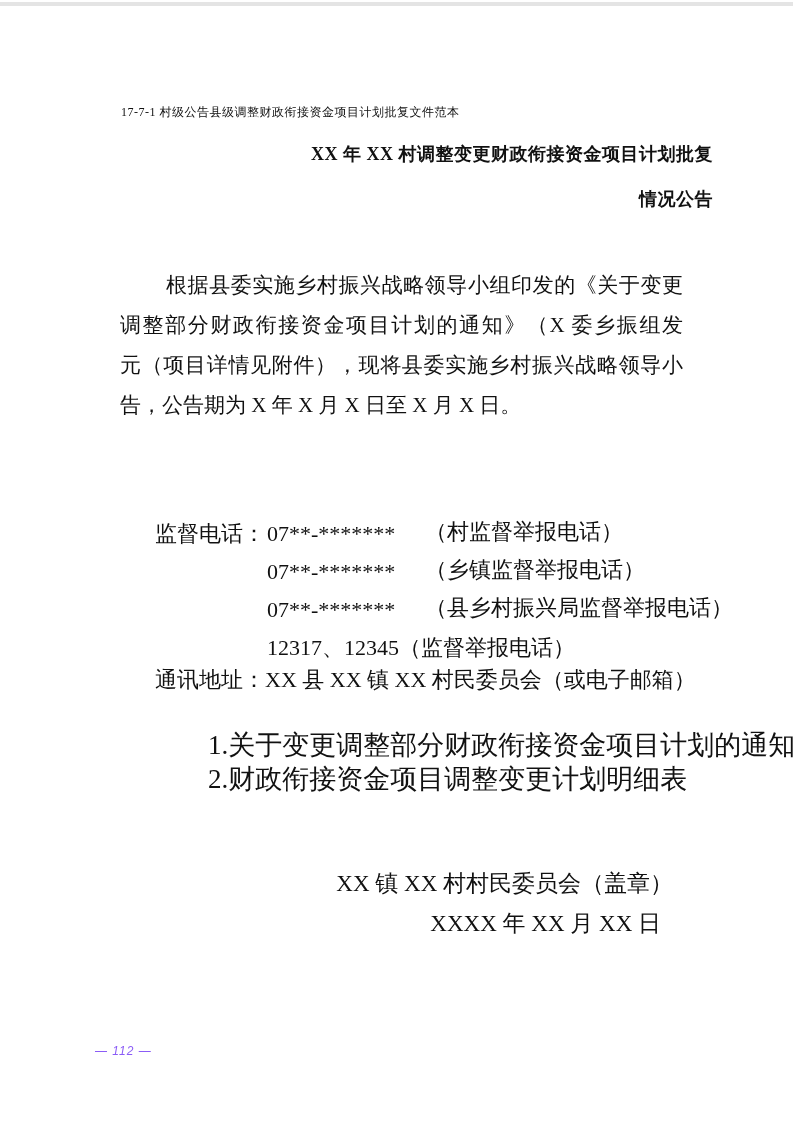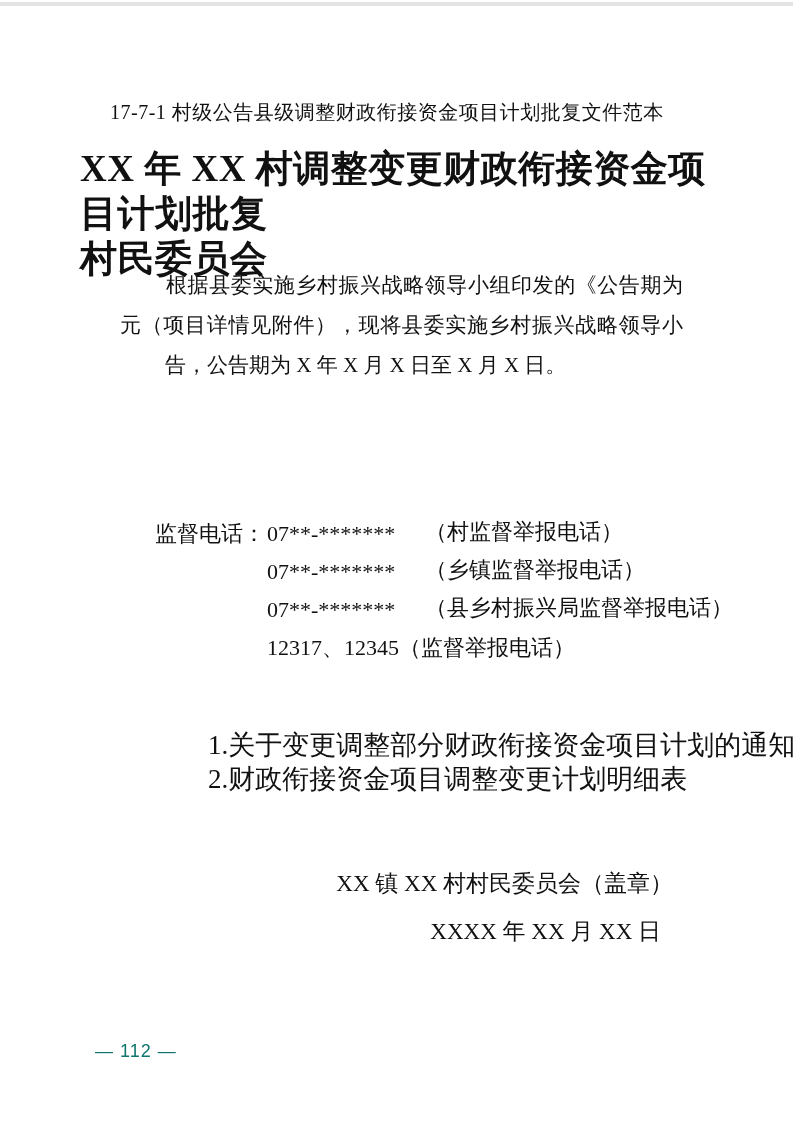--- a/index.html
+++ b/index.html
@@ -10,42 +10,42 @@
     background: #ffffff;
     font-family: "Liberation Serif", "DejaVu Serif", serif;
     color: #111111;
     overflow: hidden;
   }
   .top-edge {
     position: absolute; top: 2px; left: 0; right: 0; height: 4px;
     background: #e4e4e4;
   }
   .doc-label {
-    position: absolute; top: 98px; left: 110px; right: 100px;
-    font-size: 20px; line-height: 28px;
+    position: absolute; top: 98px; left: 121px; right: 100px;
+    font-size: 12px; line-height: 28px;
     letter-spacing: 0.5px;
     white-space: nowrap;
   }
   .doc-title {
-    position: absolute; top: 146px; left: 80px; right: 80px;
-    text-align: left; font-weight: bold;
-    font-size: 37px; line-height: 45px;
+    position: absolute; top: 132px; left: 80px; right: 80px;
+    text-align: right; font-weight: bold;
+    font-size: 18px; line-height: 45px;
     letter-spacing: 0.5px;
   }
   .body-par {
     position: absolute; top: 265px; left: 120px; width: 563px;
     font-size: 21px;
   }
   .bline {
     height: 40px; line-height: 40px;
     text-align: justify; text-align-last: justify;
     overflow: hidden;
   }
   .bline.first { text-indent: 46px; }
-  .bline.last { text-align: right; text-align-last: left; margin-left: 45px; }
+  .bline.last { text-align: right; text-align-last: left; }
   .phones {
     position: absolute; top: 515px; left: 120px; width: 563px;
     font-size: 22px;
   }
   .prow { display: flex; height: 38px; line-height: 38px; white-space: nowrap; }
   .plabel { width: 147px; text-indent: 35px; flex: 0 0 auto; }
   .spacer { width: 147px; flex: 0 0 auto; }
   .pnum { width: 158px; flex: 0 0 auto; }
   .pnote { flex: 0 0 auto; font-family: Liberation Mono, monospace; }
   .address {
@@ -56,44 +56,46 @@
   .attachments {
     position: absolute; top: 728px; left: 120px; width: 563px;
   }
   .att-label { font-size: 22px; line-height: 36px; text-indent: 35px; }
   .att-item { font-size: 27px; line-height: 34px; padding-left: 88px; white-space: nowrap; }
   .signature {
     position: absolute; top: 868px; left: 120px; right: 110px;
     text-align: right; font-size: 23px;
   }
   .sig-committee { line-height: 32px; padding-right: 10px; white-space: nowrap; }
-  .sig-date { line-height: 32px; margin-top: 16px; padding-right: 22px; white-space: nowrap; }
+  .sig-date { line-height: 32px; margin-top: 8px; padding-right: 22px; white-space: nowrap; }
   .page-number {
     position: absolute; top: 1040px; left: 95px;
     font-family: "Liberation Sans", "DejaVu Sans", sans-serif;
-    font-size: 18px; line-height: 22px; color: #0f766e;
+    font-size: 12px; line-height: 22px; color: #8b5cf6;
     letter-spacing: 1px;
+    font-style: italic;
   }
 </style>
 </head>
 <body>
 
 <div class="page">
 
   <div class="top-edge"></div>
 
   <div class="doc-label">17-7-1 村级公告县级调整财政衔接资金项目计划批复文件范本</div>
 
   <div class="doc-title">
     <div>XX 年 XX 村调整变更财政衔接资金项目计划批复</div>
-    <div>村民委员会</div>
+    <div>情况公告</div>
   </div>
 
   <div class="body-par">
-    <div class="bline first">根据县委实施乡村振兴战略领导小组印发的《公告期为</div>
+    <div class="bline first">根据县委实施乡村振兴战略领导小组印发的《关于变更</div>
+    <div class="bline">调整部分财政衔接资金项目计划的通知》（X 委乡振组发</div>
     <div class="bline">元（项目详情见附件），现将县委实施乡村振兴战略领导小</div>
     <div class="bline last">告，公告期为 X 年 X 月 X 日至 X 月 X 日。</div>
   </div>
 
   <div class="phones">
     <div class="prow">
       <span class="plabel">监督电话：</span>
       <span class="pnum">07**-*******</span>
       <span class="pnote">（村监督举报电话）</span>
     </div>
@@ -106,20 +108,21 @@
       <span class="spacer"></span>
       <span class="pnum">07**-*******</span>
       <span class="pnote">（县乡村振兴局监督举报电话）</span>
     </div>
     <div class="prow">
       <span class="spacer"></span>
       <span>12317、12345（监督举报电话）</span>
     </div>
   </div>
 
+  <div class="address">通讯地址：XX 县 XX 镇 XX 村民委员会（或电子邮箱）</div>
 
   <div class="attachments">
     <div class="att-item">1.关于变更调整部分财政衔接资金项目计划的通知</div>
     <div class="att-item">2.财政衔接资金项目调整变更计划明细表</div>
   </div>
 
   <div class="signature">
     <div class="sig-committee">XX 镇 XX 村村民委员会（盖章）</div>
     <div class="sig-date">XXXX 年 XX 月 XX 日</div>
   </div>

